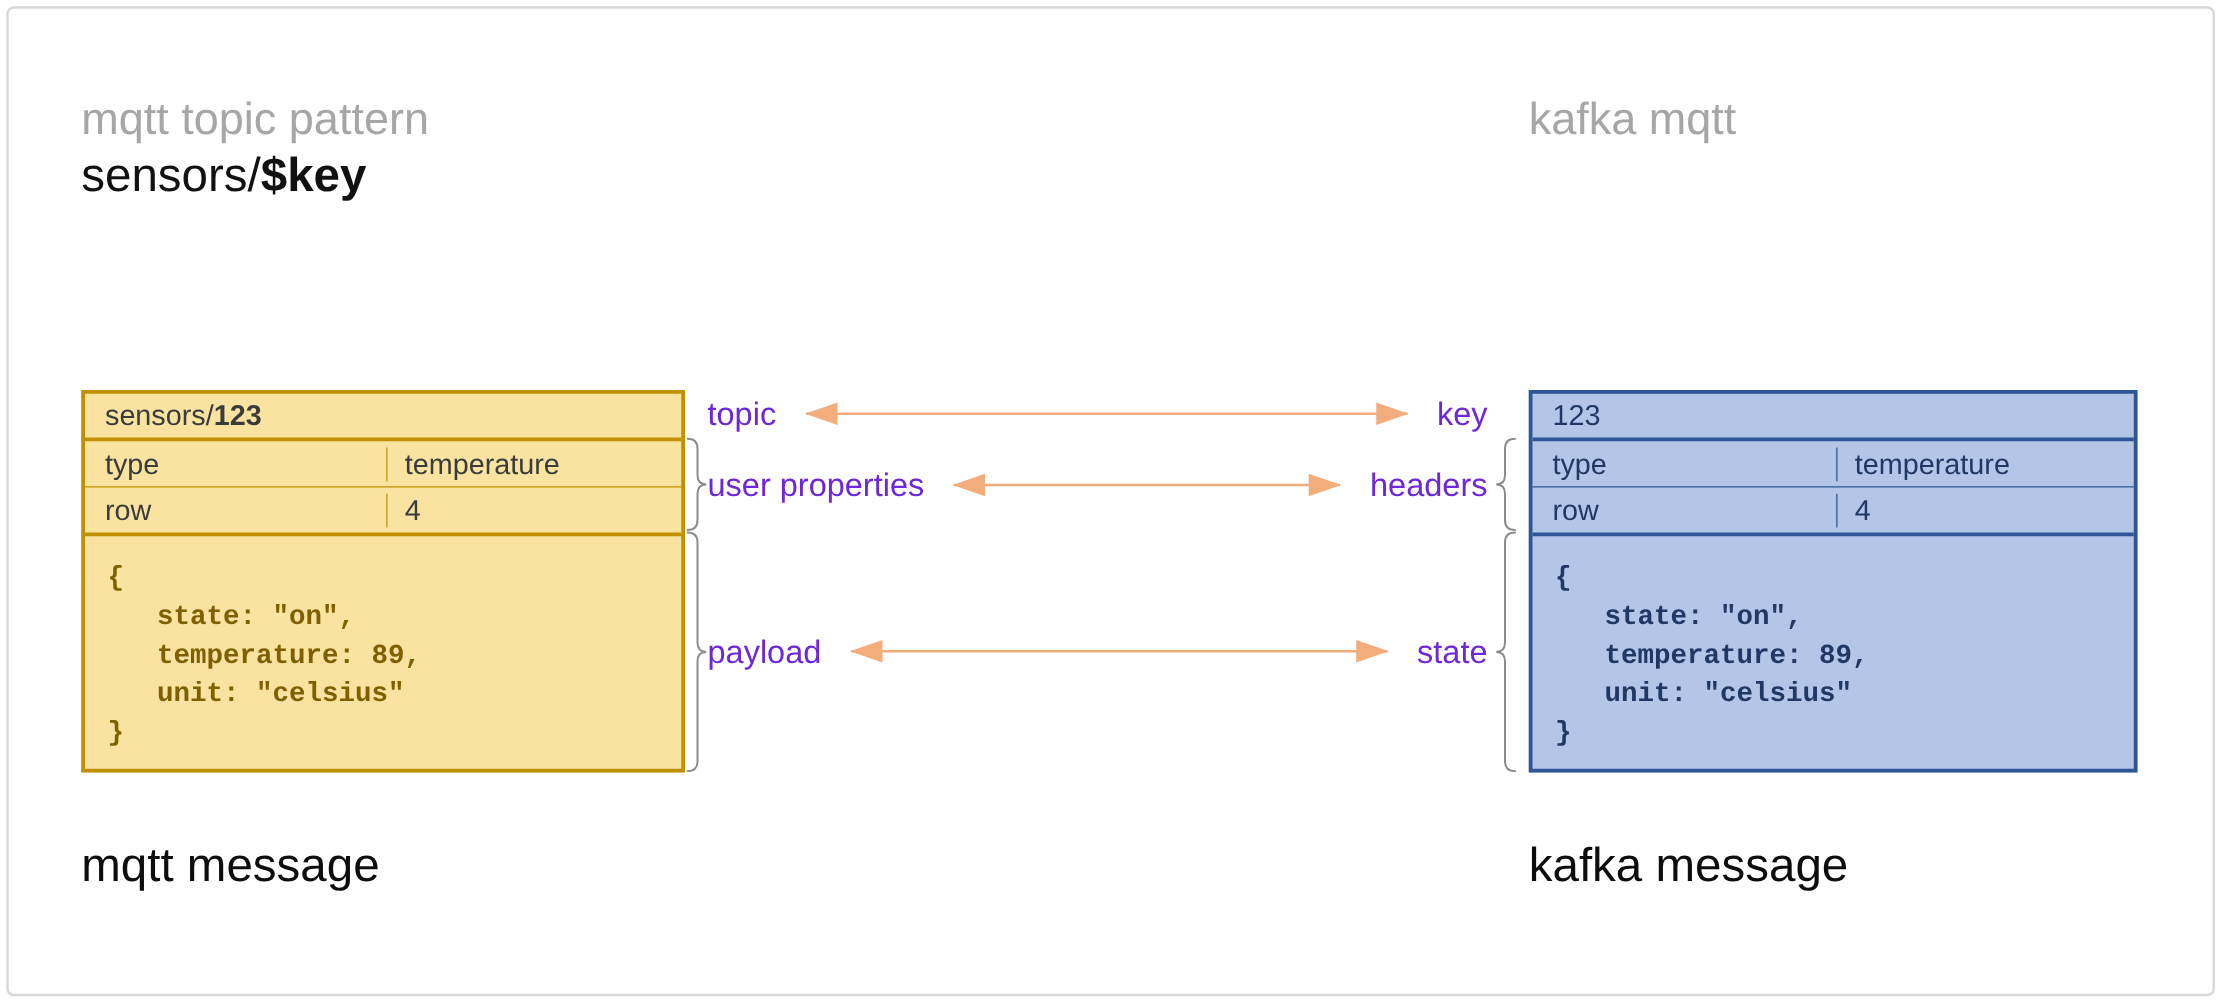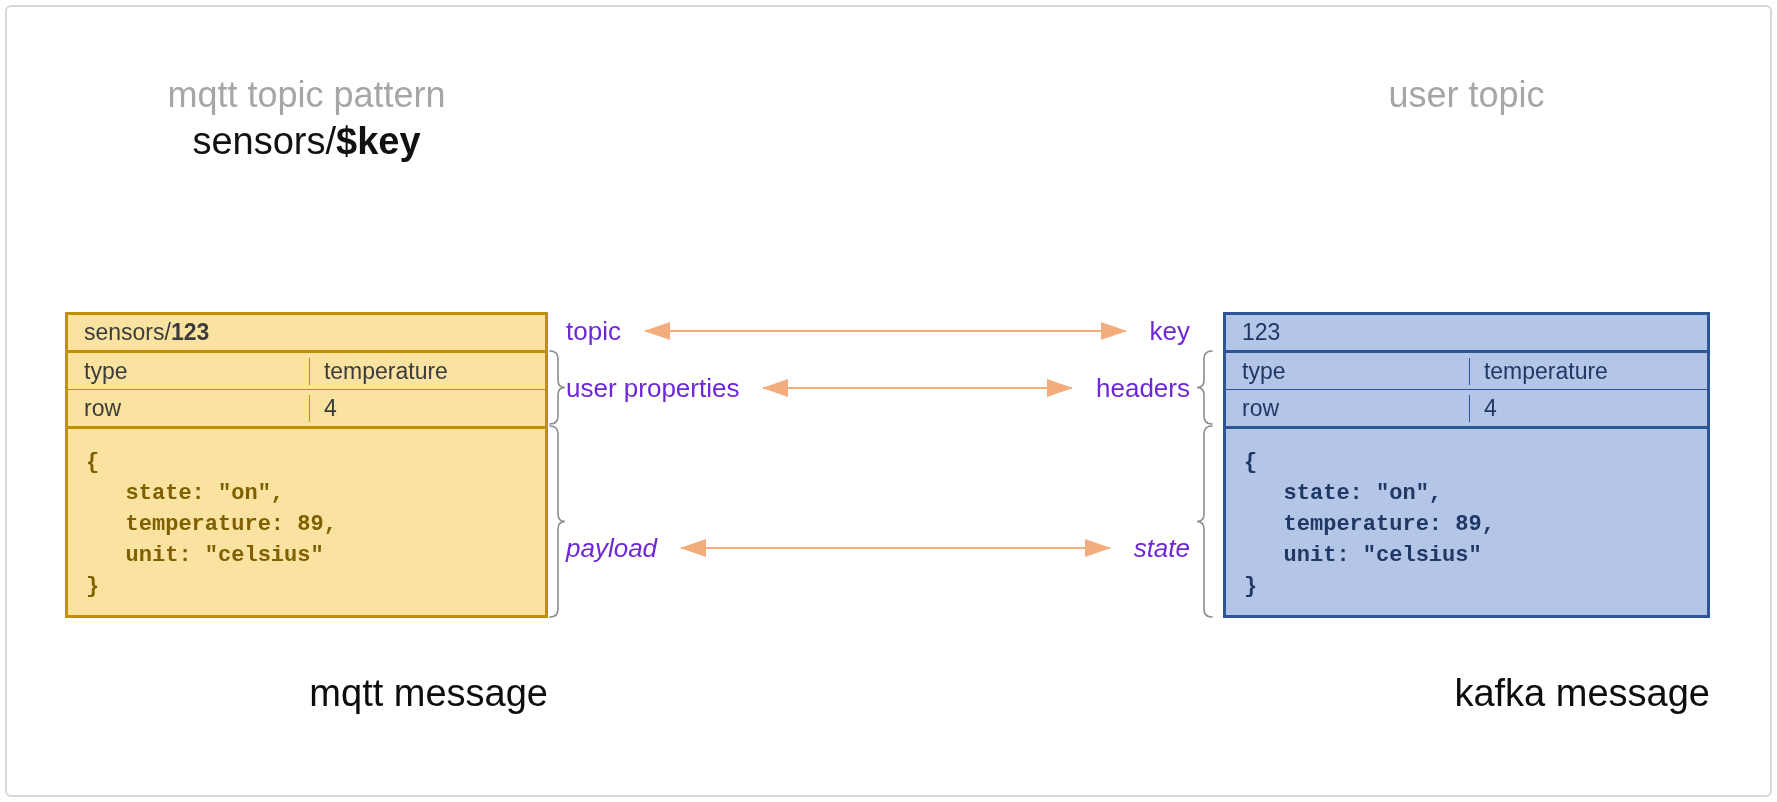--- a/index.html
+++ b/index.html
@@ -5,21 +5,21 @@
   html,body{margin:0;padding:0;background:#ffffff;}
   .canvas{
     position:relative;width:1777px;height:802px;background:#ffffff;overflow:hidden;
     font-family:"Liberation Sans",sans-serif;
   }
   .frame{
     position:absolute;left:5px;top:5px;right:5px;bottom:5px;
     border:2px solid #d9d9d9;border-radius:6px;pointer-events:none;
   }
   
-  .title-block{position:absolute;text-align:center;line-height:46px;}
+  .title-block{position:absolute;text-align:left;line-height:46px;}
   .title-gray{font-size:36px;color:#a6a6a6;}
   .title-black{font-size:38px;color:#111111;}
   .title-black b{font-weight:700;}
   
   .msgbox{position:absolute;box-sizing:border-box;display:flex;flex-direction:column;}
   .msgbox.mqtt{left:65px;top:312px;width:483px;height:306px;background:#fae3a1;border:3px solid #bf9000;}
   .msgbox.kafka{left:1223px;top:312px;width:487px;height:306px;background:#b3c6e7;border:3px solid #2e5696;}
   .msgbox .hdr{height:35px;flex:0 0 35px;display:flex;align-items:center;padding-left:16px;font-size:23px;}
   .mqtt .hdr{border-bottom:3px solid #bf9000;color:#3b3b3b;}
   .kafka .hdr{border-bottom:3px solid #2e5696;color:#1f3864;}
@@ -52,35 +52,35 @@
     content:"";position:absolute;left:-1px;top:-8px;width:0;height:0;border-style:solid;
     border-width:9px 26px 9px 0;border-color:transparent #f3ac7c transparent transparent;
   }
   .arrow::after{
     content:"";position:absolute;right:-1px;top:-8px;width:0;height:0;border-style:solid;
     border-width:9px 0 9px 26px;border-color:transparent transparent transparent #f3ac7c;
   }
   
   .brace{position:absolute;}
   
-  .caption{position:absolute;text-align:right;font-size:38px;color:#0d0d0d;}
+  .caption{position:absolute;text-align:left;font-size:38px;color:#0d0d0d;}
 </style>
 </head>
 <body>
 
 <div class="canvas">
   <div class="frame"></div>
 
   <div class="title-block" style="left:65px;top:72px;width:483px;">
     <div class="title-gray">mqtt topic pattern</div>
     <div class="title-black"><span>sensors/</span><b>$key</b></div>
   </div>
 
   <div class="title-block" style="left:1223px;top:72px;width:487px;">
-    <div class="title-gray">user topic</div>
+    <div class="title-gray">kafka mqtt</div>
   </div>
 
   <div class="msgbox mqtt">
     <div class="hdr">
         <span>sensors/</span>
         <b>123</b>
       </div>
     <div class="trow first">
       <div class="tcell">type</div>
       <div class="tcell val">temperature</div>
@@ -130,21 +130,21 @@
   <div class="map-row" style="top:311px;">
     <span class="map-label">topic</span>
     <div class="arrow"></div>
     <span class="map-label">key</span>
   </div>
   <div class="map-row" style="top:368px;">
     <span class="map-label">user properties</span>
     <div class="arrow"></div>
     <span class="map-label">headers</span>
   </div>
-  <div class="map-row" style="top:528px;font-style:italic;">
+  <div class="map-row" style="top:501px;">
     <span class="map-label">payload</span>
     <div class="arrow"></div>
     <span class="map-label">state</span>
   </div>
 
   <div class="caption" style="left:65px;top:672px;width:483px;">mqtt message</div>
   <div class="caption" style="left:1223px;top:672px;width:487px;">kafka message</div>
 </div>
 
 </body></html>

